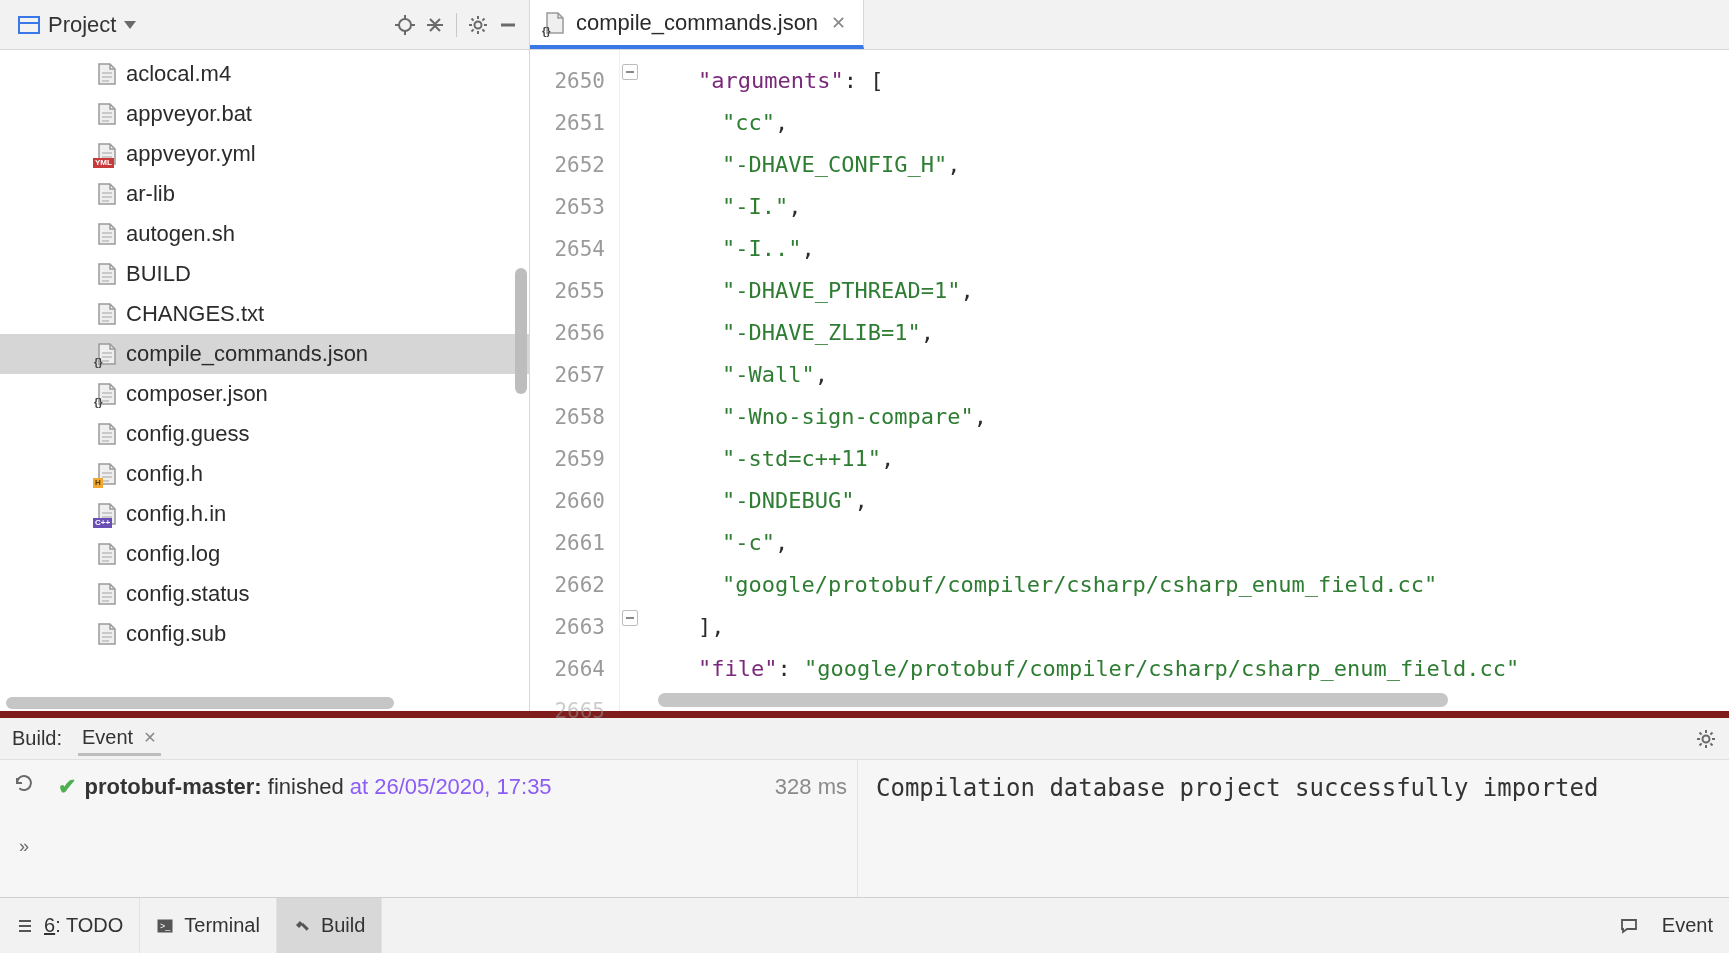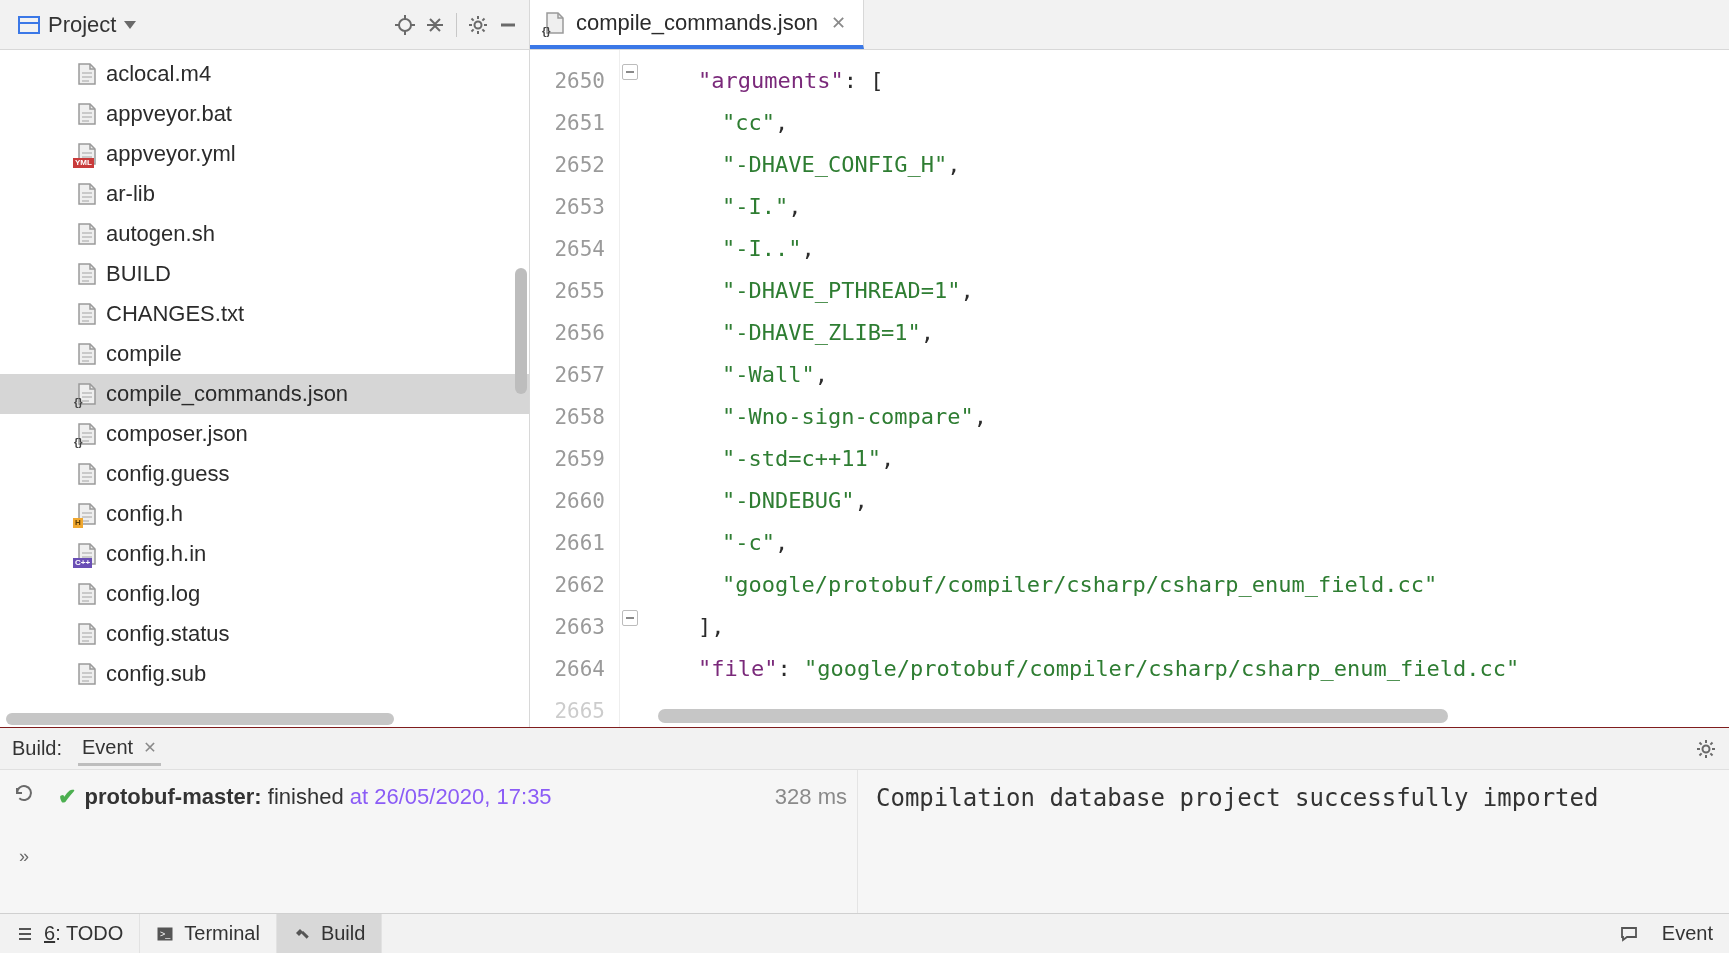--- a/index.html
+++ b/index.html
@@ -70,21 +70,21 @@
   overflow: hidden;
 }
 .file-tree {
   padding-top: 4px; padding-bottom: 4px;
 }
 .tree-item {
   display: flex;
   align-items: center;
   gap: 8px;
   height: 40px;
-  padding-left: 76px;
+  padding-left: 96px;
   font-size: 22px;
   color: #2b2b2b;
   cursor: pointer;
   white-space: nowrap;
 }
 .tree-item.selected { background: #d6d6d6; }
 .file-ico {
   width: 22px; height: 24px; position: relative; flex-shrink: 0;
 }
 .file-ico svg { width: 22px; height: 24px; }
@@ -161,21 +161,21 @@
 }
 .editor-hscroll .track { position: absolute; inset: 0; }
 .editor-hscroll .thumb {
   position: absolute; left: 0; top: 0; bottom: 0; width: 790px;
   background: #c6c6c6; border-radius: 7px;
 }
 
 
 .build-panel {
   height: 186px;
-  border-top: 1px solid #7f1d1d;
+  border-top: 7px solid #7f1d1d;
   display: flex; flex-direction: column;
   background: #f6f6f6;
 }
 .build-header {
   height: 42px; display: flex; align-items: center; gap: 16px;
   padding: 0 12px; border-bottom: 1px solid #e0e0e0;
   font-size: 20px; color: #333; background: #f2f2f2;
 }
 .build-header .sync-tab { display: flex; align-items: center; gap: 10px;
   padding: 4px 4px; border-bottom: 3px solid #bdbdbd; }
@@ -189,21 +189,21 @@
   width: 810px; padding: 14px 10px; font-size: 22px; color: #333;
   border-right: 1px solid #e4e4e4;
 }
 .build-tree .line { display: flex; align-items: baseline; gap: 8px; }
 .chk { color: #4caf50; font-weight: 800; }
 .bmsg { flex: 1; padding: 14px 18px; font-family: "Menlo","Consolas",monospace;
   font-size: 24px; color: #333; }
 
 
 .status-bar {
-  height: 40px; border-top: 1px solid #d0d0d0; background: #f2f2f2;
+  height: 56px; border-top: 1px solid #d0d0d0; background: #f2f2f2;
   display: flex; align-items: stretch; font-size: 20px; color: #333;
 }
 .status-item {
   display: flex; align-items: center; gap: 10px; padding: 0 16px;
   border-right: 1px solid #e2e2e2; cursor: pointer;
 }
 .status-item.active { background: #d8d8d8; }
 .status-bar .spacer { flex: 1; }
 .status-right {
   display: flex; align-items: center; gap: 24px; padding: 0 16px;
@@ -343,32 +343,20 @@
               <span class="file-ico">
                 <svg viewBox="0 0 22 24">
                   <path d="M3 2h11l5 5v15H3z" fill="#efefef" stroke="#9a9a9a" stroke-width="1.5"></path>
                   <path d="M14 2v5h5" fill="none" stroke="#9a9a9a" stroke-width="1.5"></path>
                   <line x1="6" y1="11" x2="16" y2="11" stroke="#bdbdbd" stroke-width="1.5"></line>
                   <line x1="6" y1="15" x2="16" y2="15" stroke="#bdbdbd" stroke-width="1.5"></line>
                   <line x1="6" y1="19" x2="13" y2="19" stroke="#bdbdbd" stroke-width="1.5"></line>
                 </svg>
               </span>
               <span>CHANGES.txt</span>
-            </div>
-            <div class="tree-item">
-              <span class="file-ico">
-                <svg viewBox="0 0 22 24">
-                  <path d="M3 2h11l5 5v15H3z" fill="#efefef" stroke="#9a9a9a" stroke-width="1.5"></path>
-                  <path d="M14 2v5h5" fill="none" stroke="#9a9a9a" stroke-width="1.5"></path>
-                  <line x1="6" y1="11" x2="16" y2="11" stroke="#bdbdbd" stroke-width="1.5"></line>
-                  <line x1="6" y1="15" x2="16" y2="15" stroke="#bdbdbd" stroke-width="1.5"></line>
-                  <line x1="6" y1="19" x2="13" y2="19" stroke="#bdbdbd" stroke-width="1.5"></line>
-                </svg>
-              </span>
-              <span>compile</span>
             </div>
             <div class="tree-item selected">
               <span class="file-ico">
                 <svg viewBox="0 0 22 24">
                   <path d="M3 2h11l5 5v15H3z" fill="#efefef" stroke="#9a9a9a" stroke-width="1.5"></path>
                   <path d="M14 2v5h5" fill="none" stroke="#9a9a9a" stroke-width="1.5"></path>
                   <line x1="6" y1="11" x2="16" y2="11" stroke="#bdbdbd" stroke-width="1.5"></line>
                   <line x1="6" y1="15" x2="16" y2="15" stroke="#bdbdbd" stroke-width="1.5"></line>
                   <line x1="6" y1="19" x2="13" y2="19" stroke="#bdbdbd" stroke-width="1.5"></line>
                 </svg>

